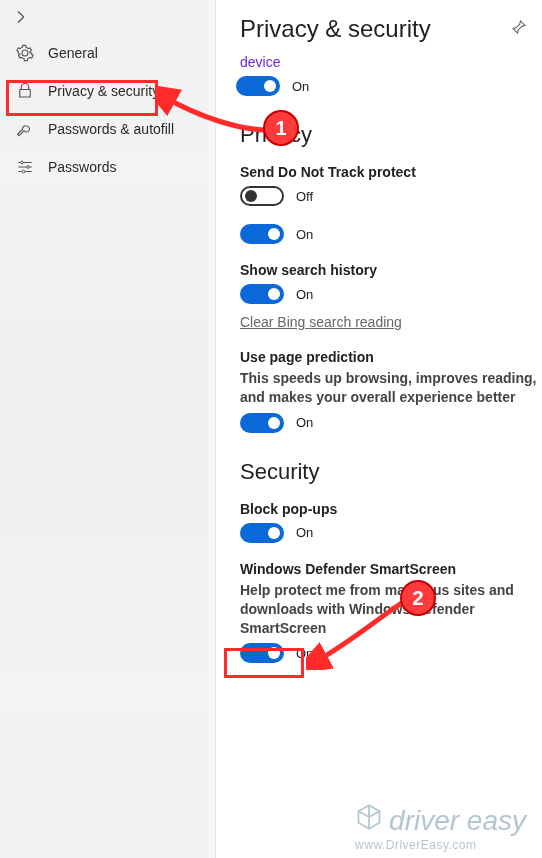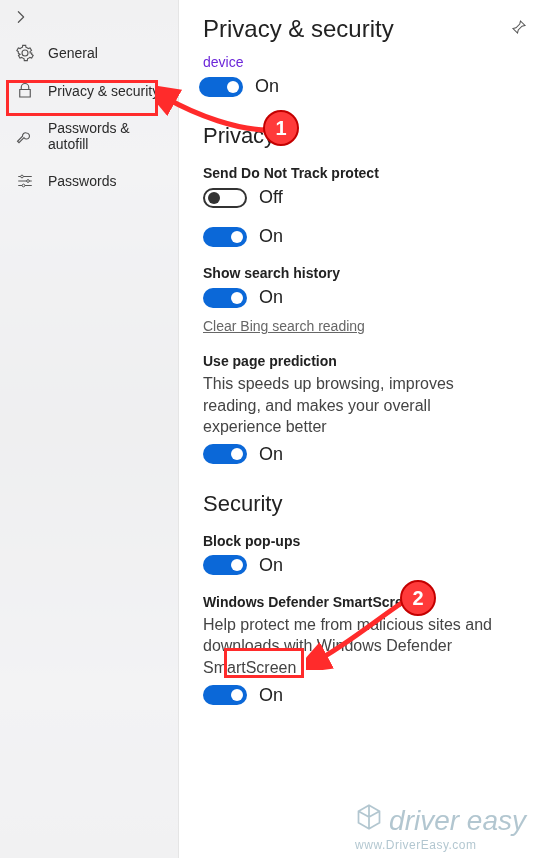--- a/index.html
+++ b/index.html
@@ -10,21 +10,21 @@
     position: relative;
     overflow: hidden;
   }
   .window {
     display: flex;
     height: 100%;
     background: #fff;
   }
   
   .sidebar {
-    width: 179px;
+    width: 216px;
     background: #f5f5f6;
     border-right: 1px solid #e5e5e5;
     padding-top: 6px;
     position: relative;
     z-index: 2;
   }
   .sidebar .nav-back {
     padding: 4px 0 6px 14px;
   }
   .sidebar .nav-back .chev {
@@ -88,25 +88,26 @@
   .setting {
     margin: 14px 0 18px 0;
   }
   .setting-title {
     font-size: 14px;
     font-weight: 600;
     color: #222;
     margin-bottom: 4px;
   }
   .setting-desc {
-    font-size: 16px;
+    font-size: 14px;
     color: #444;
     line-height: 1.35;
     margin: 2px 0 6px 0;
     max-width: 300px;
+    font-weight: bold;
   }
   .toggle-row {
     display: flex; align-items: center; gap: 12px;
     margin-top: 6px;
   }
   .toggle {
     width: 44px; height: 20px;
     border-radius: 10px;
     position: relative;
     cursor: pointer;
@@ -114,21 +115,21 @@
   .toggle .knob {
     width: 12px; height: 12px; border-radius: 50%;
     background: #fff;
     position: absolute; top: 4px;
   }
   .toggle.on { background: #0b68d8; }
   .toggle.on .knob { right: 4px; }
   .toggle.off { background: #fff; border: 2px solid #333; height: 20px; width: 44px; }
   .toggle.off .knob { background: #333; left: 3px; top: 2px; }
   .toggle-label {
-    font-size: 18px; color: #222;
+    font-size: 13px; color: #222;
   }
   .link {
     font-size: 14px;
     color: #666;
     text-decoration: underline;
     margin-top: 10px;
     display: inline-block;
     cursor: pointer;
   }
 

